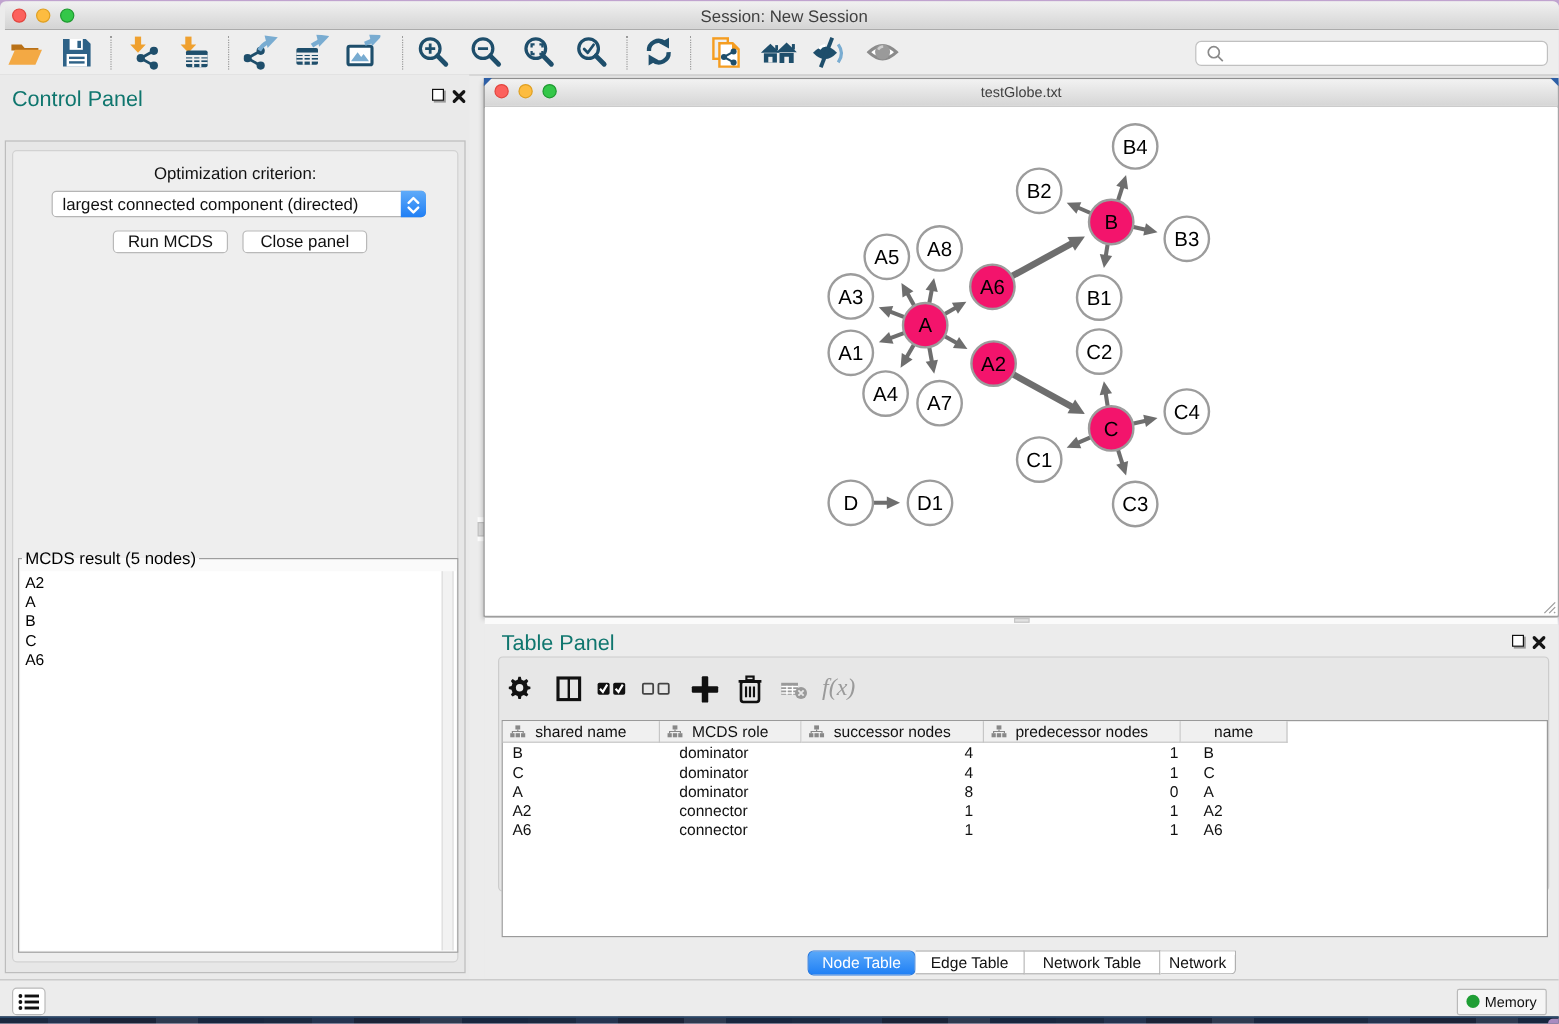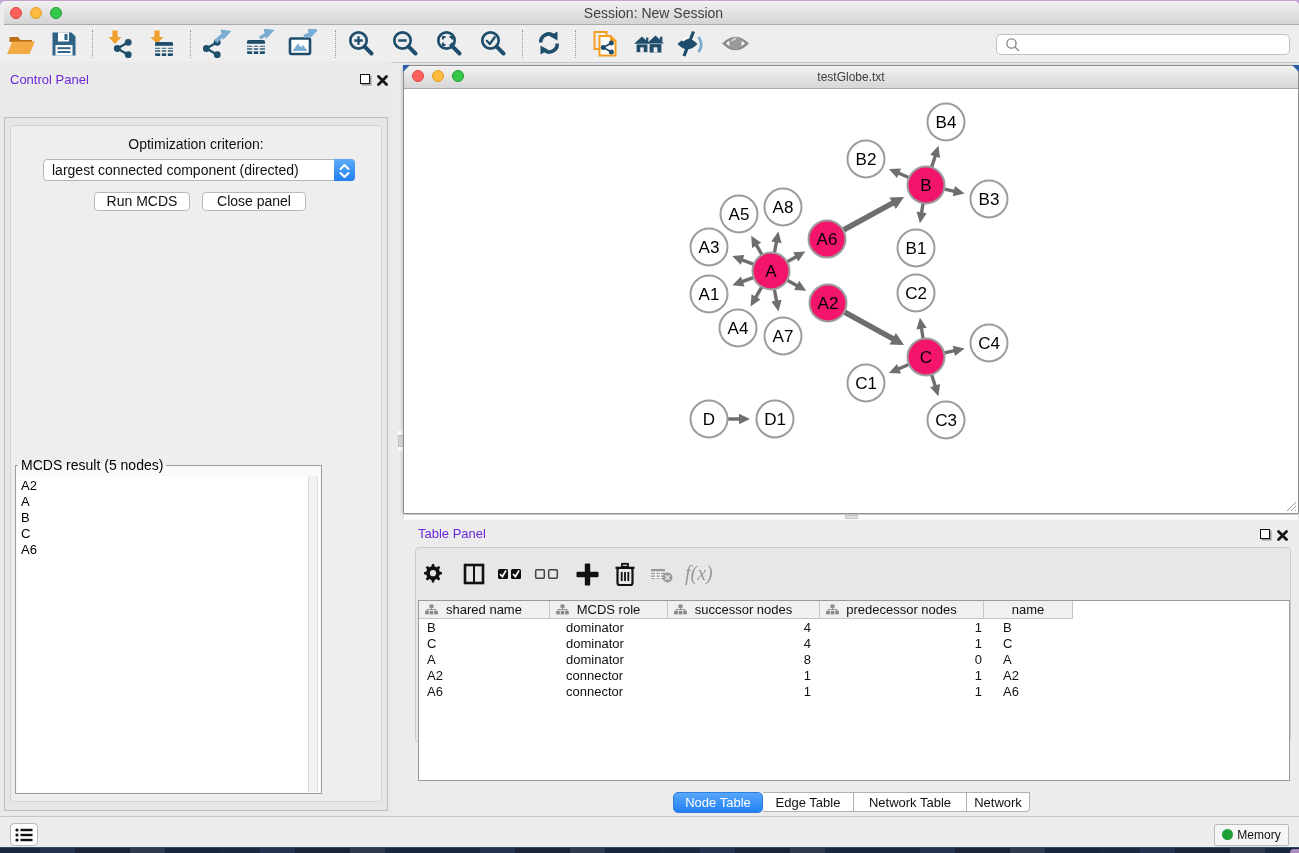--- a/index.html
+++ b/index.html
@@ -10,21 +10,21 @@
 #titlebar .t1{left:6px;background:#fc615d;border:1px solid #e2463f}
 #titlebar .t2{left:26px;background:#fdbc40;border:1px solid #dfa023}
 #titlebar .t3{left:46px;background:#34c749;border:1px solid #1f9a31}
 #ttext{position:absolute;top:4px;width:100%;text-align:center;font-size:14px;color:#404040}
 #toolbar{position:absolute;left:0;top:24px;width:1299px;height:38px;background:#eeeeee;border-bottom:1px solid #c9c9c9}
 .sep{position:absolute;top:5px;height:28px;border-left:1px dotted #9a9a9a}
 .ticon{position:absolute;top:4px}
 #search{position:absolute;left:996px;top:33px;width:294px;height:21px;background:#fff;border:1px solid #c0c0c0;border-radius:5px}
 
 #cp{position:absolute;left:0;top:61px;width:391px;height:754px;background:#eaeaea}
-.paneltitle{font-size:13px;color:#6d28d9}
+.paneltitle{font-size:18px;color:#0f766e}
 .maxbtn{position:absolute;width:10px;height:10px;border:1.5px solid #111;background:#fff;box-shadow:1.5px 1.5px 0 #999}
 .closex{position:absolute;font-size:13px;font-weight:bold;color:#111}
 .tabs-top{position:absolute;display:flex}
 .tab{height:21px;background:#fff;border:1px solid #b0b0b0;border-left:none;font-size:13px;color:#111;text-align:center;line-height:19px;padding:0 14px}
 .tab.first{border-left:1px solid #b0b0b0;border-radius:4px 0 0 0}
 .tab.last{border-radius:0 4px 0 0}
 .tab.sel{background:linear-gradient(#58a7f9,#2080f5);color:#fff;border-color:#2e7de0;border-radius:5px;height:22px;line-height:20px}
 #cp-pane{position:absolute;left:4px;top:55px;width:384px;height:694px;background:#e7e7e7;border:1px solid #bdbdbd}
 #cp-inner{position:absolute;left:5px;top:7px;width:372px;height:677px;background:#eeeeee;border:1px solid #d2d2d2;border-radius:4px}
 
@@ -197,21 +197,21 @@
           <div style="position:absolute;left:8px;top:2px;font-size:14px;color:#111;white-space:nowrap">largest connected component (directed)</div>
           <div style="position:absolute;right:-1px;top:-1px;width:21px;height:22px;background:linear-gradient(#5fabf9,#207ff5);border-radius:0 4px 4px 0"></div>
           <svg style="position:absolute;right:3px;top:2px" width="13" height="18" viewBox="0 0 13 18">
               <path d="M2.5 7 L6.5 3 L10.5 7" stroke="#fff" stroke-width="2" fill="none" stroke-linecap="round" stroke-linejoin="round"></path>
               <path d="M2.5 11 L6.5 15 L10.5 11" stroke="#fff" stroke-width="2" fill="none" stroke-linecap="round" stroke-linejoin="round"></path>
             </svg>
         </div>
         <div style="position:absolute;left:0;top:10px;width:100%;text-align:center;font-size:14px;color:#111">Optimization criterion:</div>
         <div class="btn" style="position:absolute;left:83px;top:66px;width:96px;height:19px;line-height:17px">Run MCDS</div>
         <div class="btn" style="position:absolute;left:191px;top:66px;width:104px;height:19px;line-height:17px">Close panel</div>
-        <fieldset id="mcds" style="position:absolute;left:4px;top:331px;width:307px;height:337px;border:1px solid #9d9d9d;background:#fafafa">
+        <fieldset id="mcds" style="position:absolute;left:4px;top:331px;width:367px;height:337px;border:1px solid #9d9d9d;background:#fafafa">
           <legend style="font-size:14px;margin-left:2px;padding:0 3px">MCDS result (5 nodes)</legend>
           <div style="position:absolute;left:1px;top:3px;right:1px;bottom:1px;background:#fff">
             <div style="position:absolute;right:2px;top:0;width:10px;height:100%;background:#f2f2f2;border-left:1px solid #ddd;border-right:1px solid #ddd"></div>
             <div style="font-size:13px;line-height:16px;padding:2px 0 0 4px">A2<br>A<br>B<br>C<br>A6</div>
           </div>
         </fieldset>
       </div>
     </div>
   </div>
   <div style="position:absolute;left:398px;top:430px;width:6px;height:20px;background:#fdfdfd">

